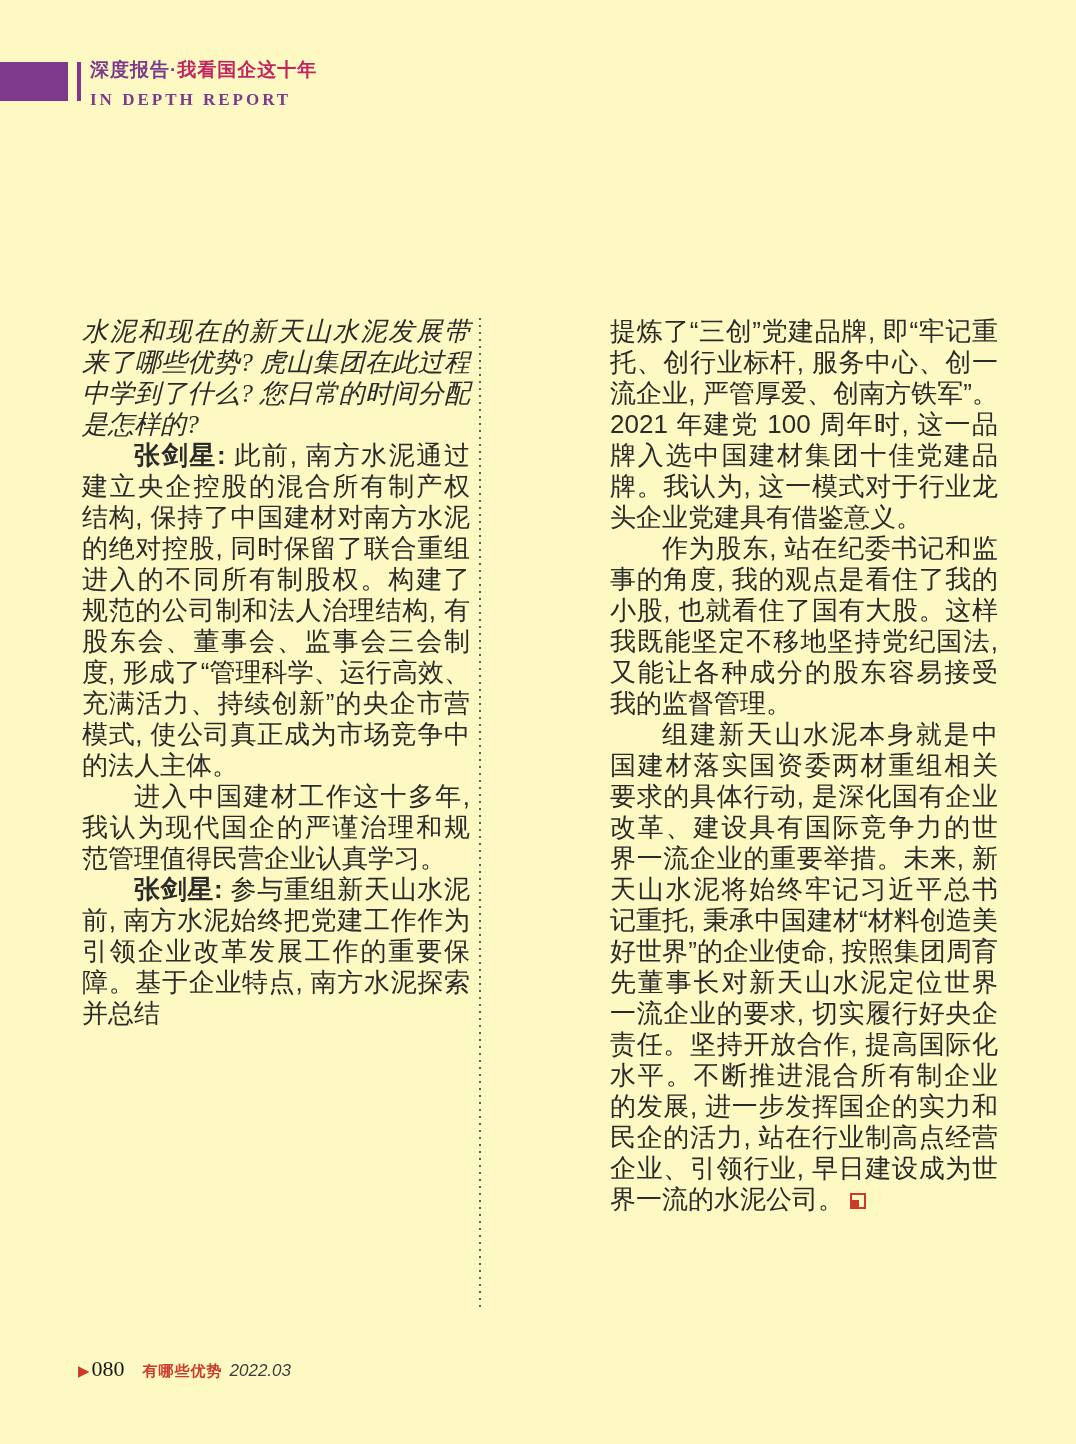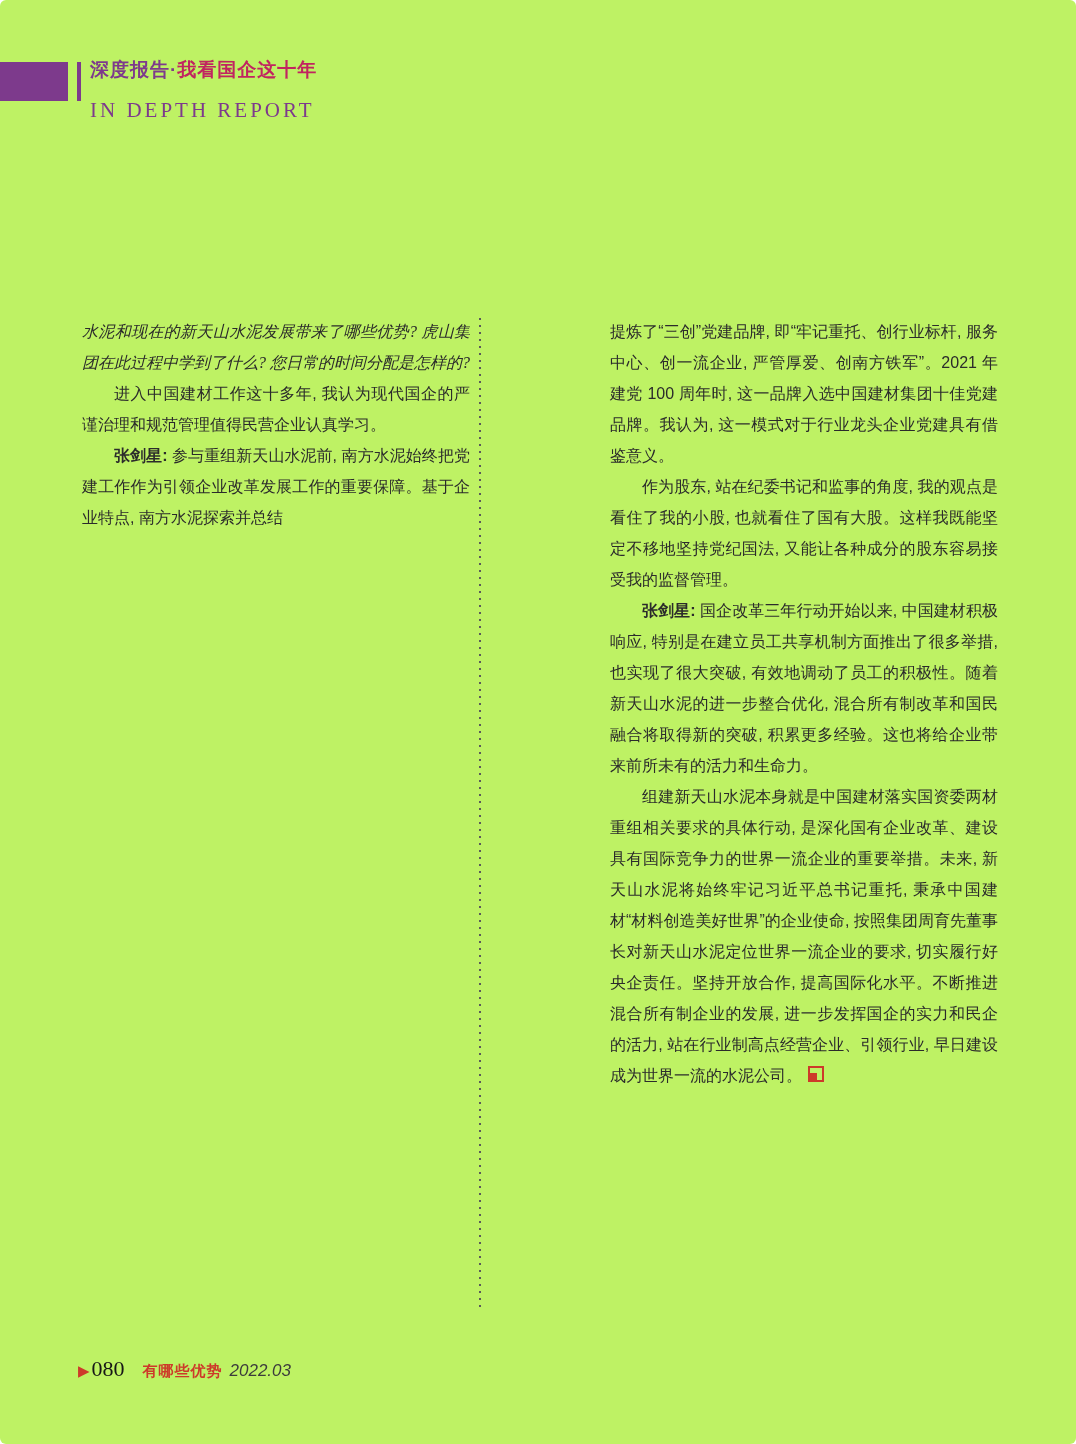--- a/index.html
+++ b/index.html
@@ -1,35 +1,35 @@
 <!DOCTYPE html>
 <html style="--purple: #7d3a8c; --magenta: #c12460; --red: #cd3a2a;"><head>
 <meta charset="utf-8">
 <style>
   html,body { margin:0; padding:0; background:#ffffff; }
   .page {
-    position:relative; width:1076px; height:1444px; background:#bef264;
-    overflow:hidden; font-family:"Liberation Sans", sans-serif;border-radius:6px;
+    position:relative; width:1076px; height:1444px; background:#fef9c3;
+    overflow:hidden; font-family:"Liberation Sans", sans-serif;
   }
 
   
   .hdr-block { position:absolute; left:0; top:62px; width:68px; height:39px;
                background:var(--purple,#7d3a8c); }
   .hdr-rule  { position:absolute; left:77px; top:62px; width:4px; height:39px;
                background:var(--purple,#7d3a8c); }
   .hdr-text  { position:absolute; left:90px; top:58px; }
   .hdr-title { font-size:19px; font-weight:bold; letter-spacing:1px;
                color:var(--purple,#7d3a8c); line-height:24px; }
   .hdr-title .topic { color:var(--magenta,#c12460); }
-  .hdr-en    { font-family:"Liberation Serif", serif; font-weight:normal;
-               font-size:21px; letter-spacing:3px; color:var(--purple,#7d3a8c);
-               line-height:20px; margin-top:18px; }
+  .hdr-en    { font-family:"Liberation Serif", serif; font-weight:bold;
+               font-size:17px; letter-spacing:3px; color:var(--purple,#7d3a8c);
+               line-height:20px; margin-top:8px; }
 
   
-  .col { position:absolute; top:316px; width:388px; font-size:16px;
+  .col { position:absolute; top:316px; width:388px; font-size:26px;
          line-height:31px; text-align:justify; color:#2b2b2b; }
   .col-left  { left:82px; }
   .col-right { left:610px; }
   .col p { margin:0; }
   .col p.indent { text-indent:2em; }
   .col p.question { font-family:"Liberation Serif", serif; font-style:italic; }
   .speaker { font-weight:bold; font-style:normal;
              font-family:"Liberation Sans", sans-serif; }
 
   .divider { position:absolute; left:479px; top:318px; width:2px; height:992px;
@@ -60,28 +60,28 @@
 
   <div class="hdr-block"></div>
   <div class="hdr-rule"></div>
   <div class="hdr-text">
     <div class="hdr-title"><span>深度报告</span><span>·</span><span class="topic">我看国企这十年</span></div>
     <div class="hdr-en">IN DEPTH REPORT</div>
   </div>
 
   <div class="col col-left">
       <p class="question">水泥和现在的新天山水泥发展带来了哪些优势? 虎山集团在此过程中学到了什么? 您日常的时间分配是怎样的?</p>
+      <p class="answer indent"><span class="speaker">张剑星: </span>此前, 南方水泥通过建立央企控股的混合所有制产权结构, 保持了中国建材对南方水泥的绝对控股, 同时保留了联合重组进入的不同所有制股权。构建了规范的公司制和法人治理结构, 有股东会、董事会、监事会三会制度, 形成了“管理科学、运行高效、充满活力、持续创新”的央企市营模式, 使公司真正成为市场竞争中的法人主体。</p>
       <p class="answer indent">进入中国建材工作这十多年, 我认为现代国企的严谨治理和规范管理值得民营企业认真学习。</p>
       <p class="answer indent"><span class="speaker">张剑星: </span>参与重组新天山水泥前, 南方水泥始终把党建工作作为引领企业改革发展工作的重要保障。基于企业特点, 南方水泥探索并总结</p>
     </div>
   <div class="divider"></div>
   <div class="col col-right">
       <p class="answer">提炼了“三创”党建品牌, 即“牢记重托、创行业标杆, 服务中心、创一流企业, 严管厚爱、创南方铁军”。2021 年建党 100 周年时, 这一品牌入选中国建材集团十佳党建品牌。我认为, 这一模式对于行业龙头企业党建具有借鉴意义。</p>
       <p class="answer indent">作为股东, 站在纪委书记和监事的角度, 我的观点是看住了我的小股, 也就看住了国有大股。这样我既能坚定不移地坚持党纪国法, 又能让各种成分的股东容易接受我的监督管理。</p>
-      <p class="answer indent"><span class="speaker">张剑星: </span>国企改革三年行动开始以来, 中国建材积极响应, 特别是在建立员工共享机制方面推出了很多举措, 也实现了很大突破, 有效地调动了员工的积极性。随着新天山水泥的进一步整合优化, 混合所有制改革和国民融合将取得新的突破, 积累更多经验。这也将给企业带来前所未有的活力和生命力。</p>
       <p class="answer indent">组建新天山水泥本身就是中国建材落实国资委两材重组相关要求的具体行动, 是深化国有企业改革、建设具有国际竞争力的世界一流企业的重要举措。未来, 新天山水泥将始终牢记习近平总书记重托, 秉承中国建材“材料创造美好世界”的企业使命, 按照集团周育先董事长对新天山水泥定位世界一流企业的要求, 切实履行好央企责任。坚持开放合作, 提高国际化水平。不断推进混合所有制企业的发展, 进一步发挥国企的实力和民企的活力, 站在行业制高点经营企业、引领行业, 早日建设成为世界一流的水泥公司。<span class="end-mark"><i></i></span></p>
     </div>
 
   <div class="footer">
     <span class="tri">▶</span>
     <span class="pg">080</span>
     <span class="mag">有哪些优势</span>
     <span class="issue">2022.03</span>
   </div>
 

